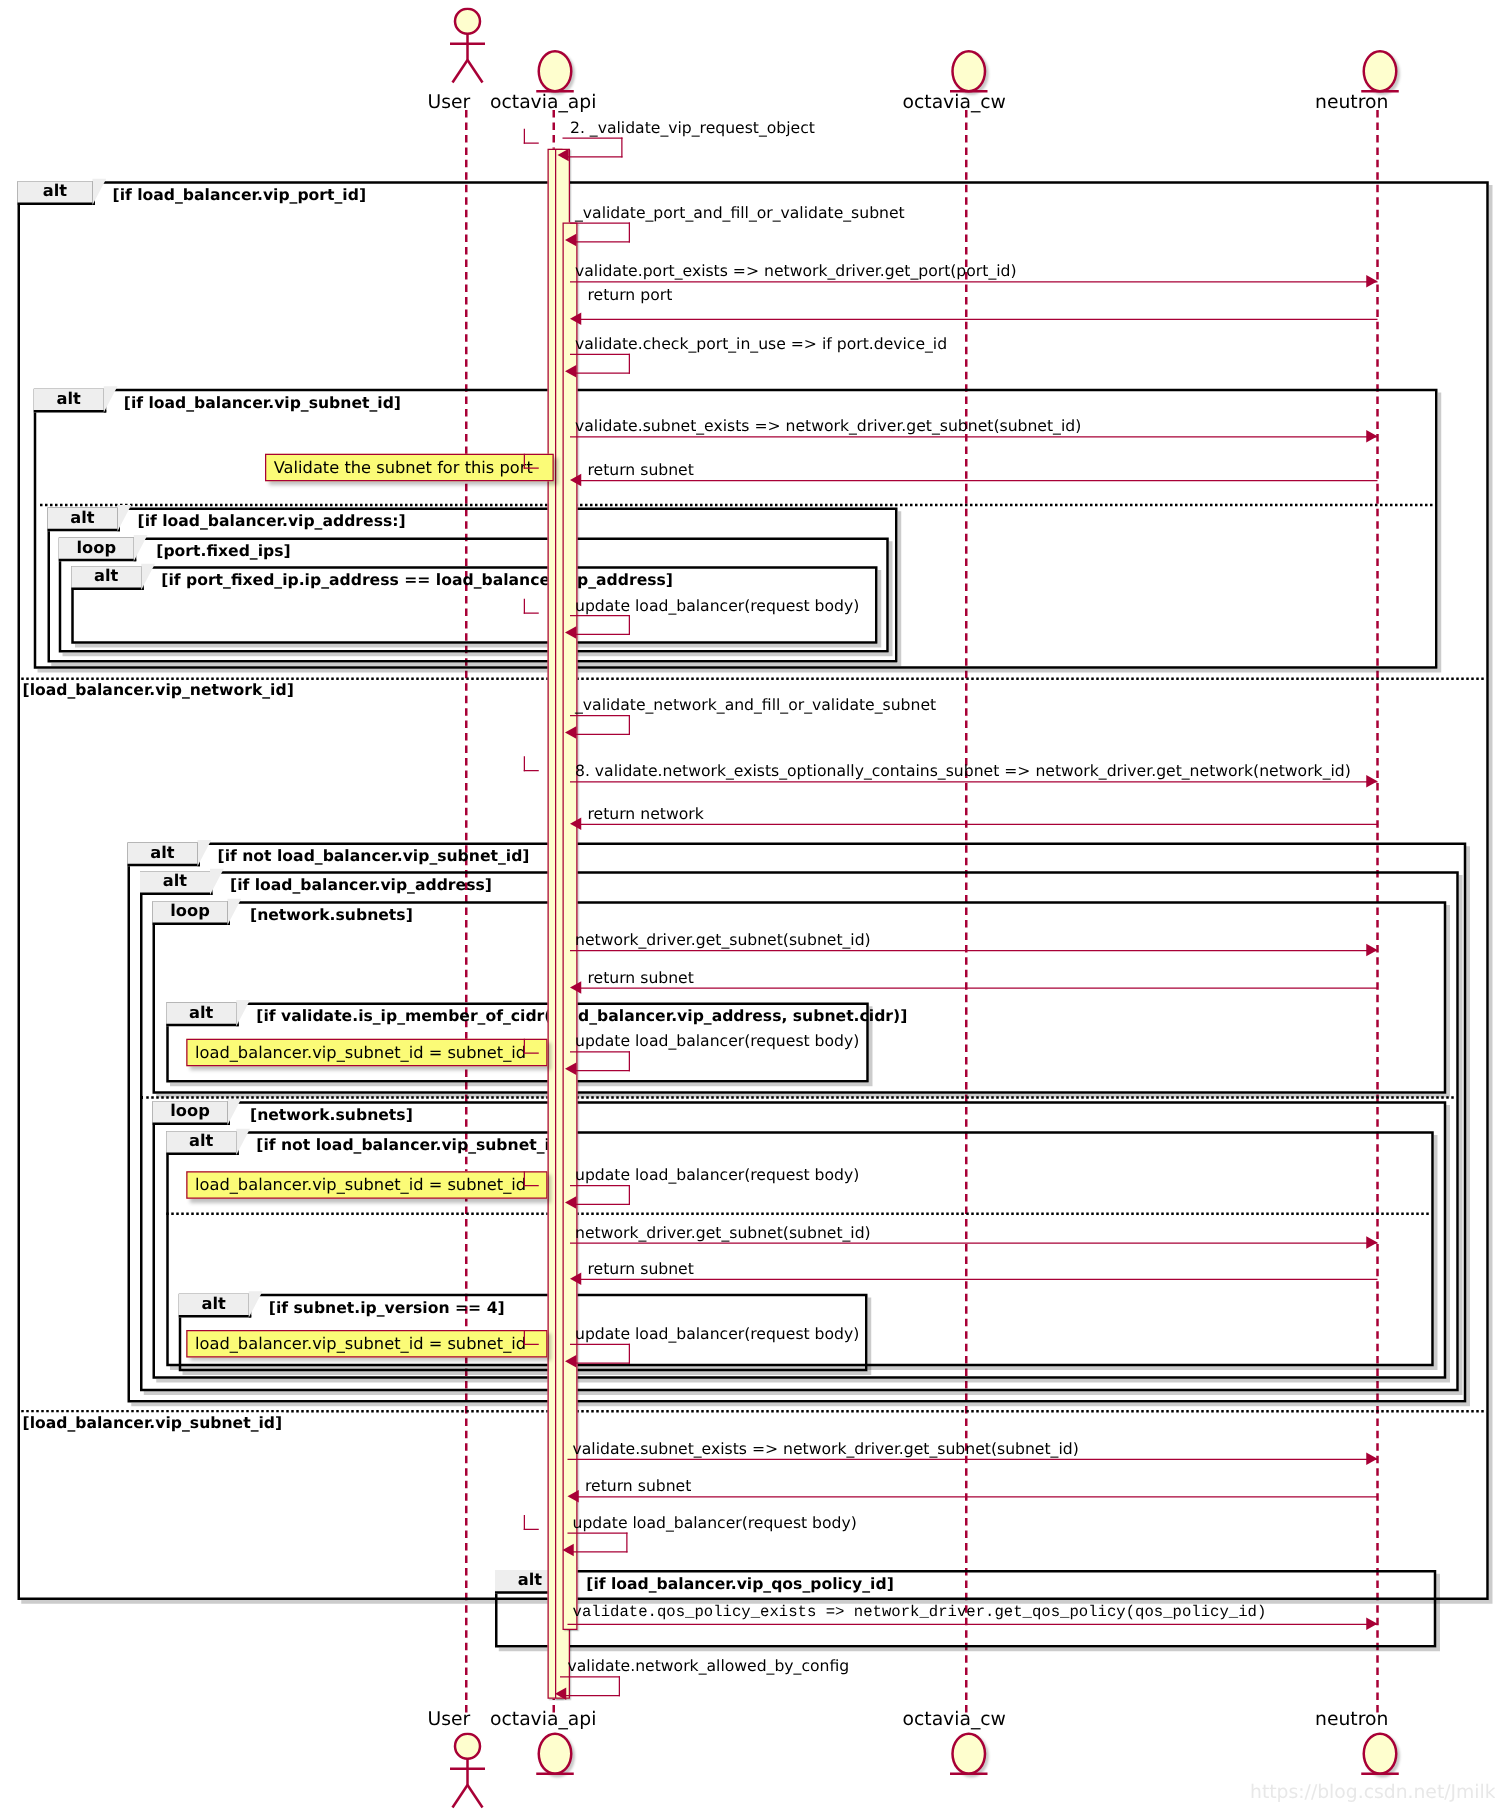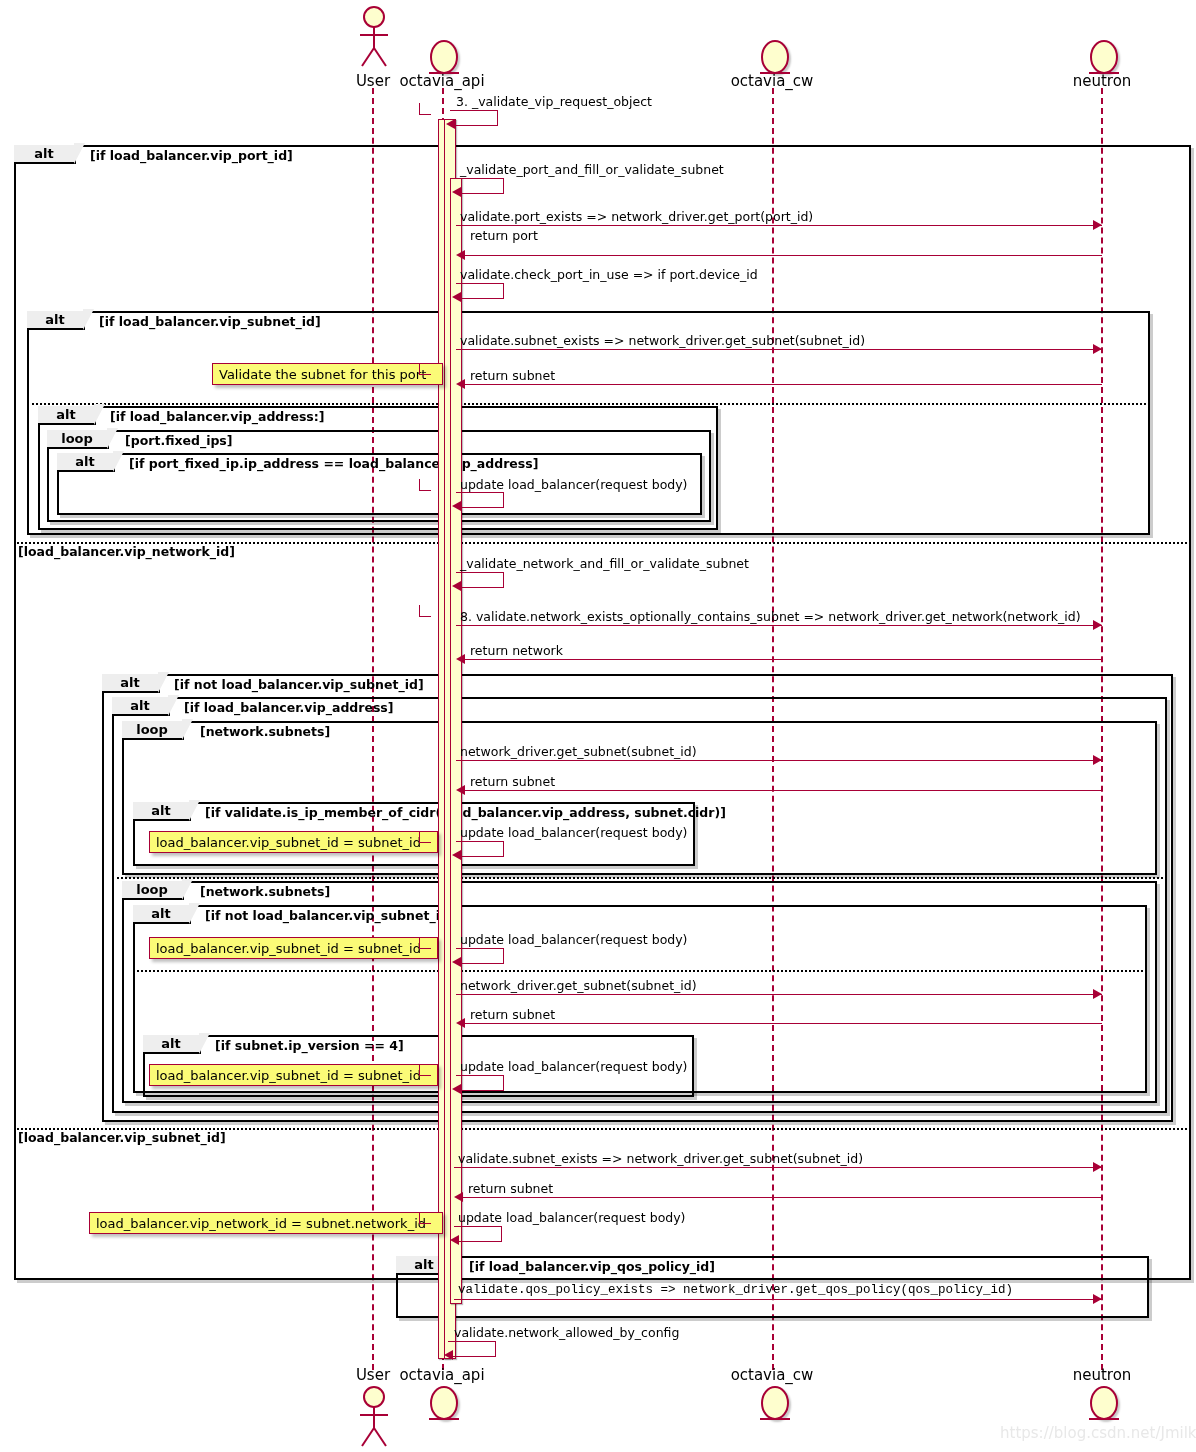--- a/index.html
+++ b/index.html
@@ -1,21 +1,21 @@
 <!DOCTYPE html>
 <html><head>
 <meta charset="utf-8">
 <style>
   html,body{margin:0;padding:0;background:#ffffff;}
   body{font-family:"DejaVu Sans","Liberation Sans",sans-serif;}
   #canvas{position:relative;width:1196px;height:1452px;overflow:hidden;background:#fff;}
 
   
   .lifeline{position:absolute;width:0;border-left:2px dashed #A80036;}
-  .part-label{position:absolute;font-size:15px;color:#000;white-space:nowrap;text-align:center;}
+  .part-label{position:absolute;font-size:15px;color:#000;white-space:nowrap;}
 
   .ellipse{position:absolute;width:24px;height:30px;border:2px solid #A80036;border-radius:50%;
            background:#FEFECE;box-shadow:2px 2px 2px rgba(0,0,0,.22);}
   .ellipse-bar{position:absolute;width:30px;height:0;border-top:2px solid #A80036;}
 
   
   .act{position:absolute;width:10px;background:#FEFECE;border:1px solid #A80036;
        box-shadow:1px 1px 1px rgba(0,0,0,.25);}
 
   
@@ -176,21 +176,21 @@
   <div class="frame-cond" style="left:215px;top:1038px;">[if subnet.ip_version == 4]</div>
 
   <div class="frame" style="left:396px;top:1256px;width:749px;height:58px;"></div>
   <div class="frame-tab" style="left:396px;top:1256px;width:58px;">alt</div>
   <div class="frame-cond" style="left:469px;top:1259px;">[if load_balancer.vip_qos_policy_id]</div>
 
   <div class="act" style="left:438px;top:119px;height:1238px;"></div>
   <div class="act" style="left:444px;top:119px;height:1238px;"></div>
   <div class="act" style="left:450px;top:178px;height:1124px;"></div>
 
-  <div class="msg-label" style="left:456px;top:94px;">3. _validate_vip_request_object</div>
+  <div class="msg-label" style="left:456px;top:94px;">2. _validate_vip_request_object</div>
   <div class="self-msg" style="left:450px;top:110px;width:47px;height:14px;"></div>
   <div class="arrow-l" style="left:446px;top:119px;"></div>
 
   <div class="msg-label" style="left:460px;top:162px;">_validate_port_and_fill_or_validate_subnet</div>
   <div class="self-msg" style="left:456px;top:178px;width:47px;height:14px;"></div>
   <div class="arrow-l" style="left:452px;top:187px;"></div>
 
   <div class="msg-label" style="left:460px;top:209px;">validate.port_exists =&gt; network_driver.get_port(port_id)</div>
   <div class="msg-line" style="left:456px;top:225px;width:646px;"></div>
   <div class="arrow-r" style="left:1093px;top:220px;"></div>
@@ -286,18 +286,17 @@
 
   <div class="note" style="left:149px;top:831px;height:22px;line-height:16px;">load_balancer.vip_subnet_id = subnet_id</div>
   <div class="note-fold2" style="left:419px;top:831px;"></div>
 
   <div class="note" style="left:149px;top:937px;height:22px;line-height:16px;">load_balancer.vip_subnet_id = subnet_id</div>
   <div class="note-fold2" style="left:419px;top:937px;"></div>
 
   <div class="note" style="left:149px;top:1064px;height:22px;line-height:16px;">load_balancer.vip_subnet_id = subnet_id</div>
   <div class="note-fold2" style="left:419px;top:1064px;"></div>
 
-  <div class="note" style="left:89px;top:1212px;height:22px;line-height:16px;">load_balancer.vip_network_id = subnet.network_id</div>
   <div class="note-fold2" style="left:419px;top:1212px;"></div>
 
   <div class="watermark" style="left:1000px;top:1424px;">https://blog.csdn.net/Jmilk</div>
 
 </div>
 
 </body></html>

